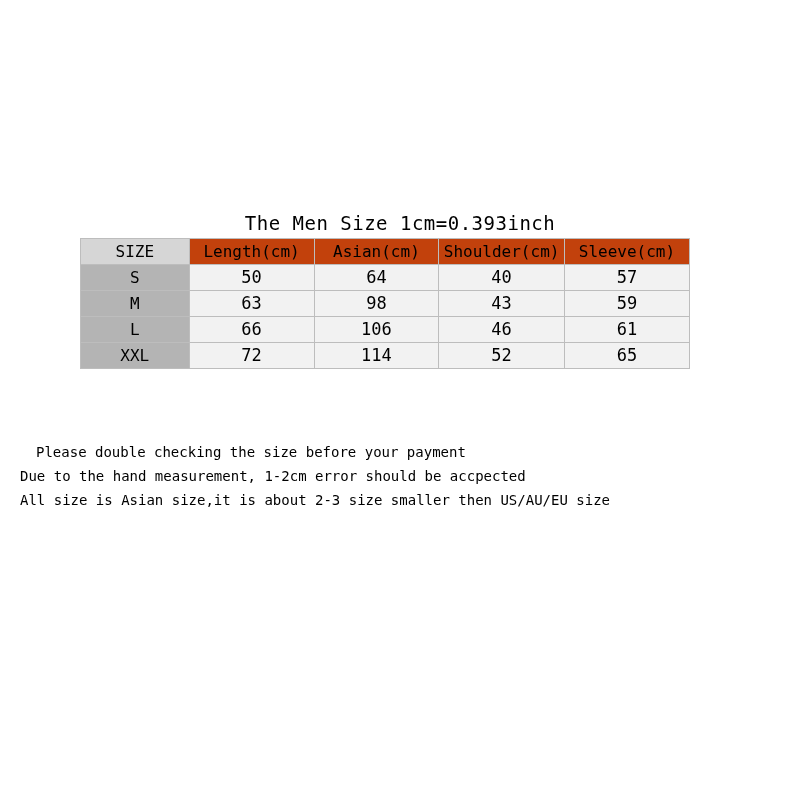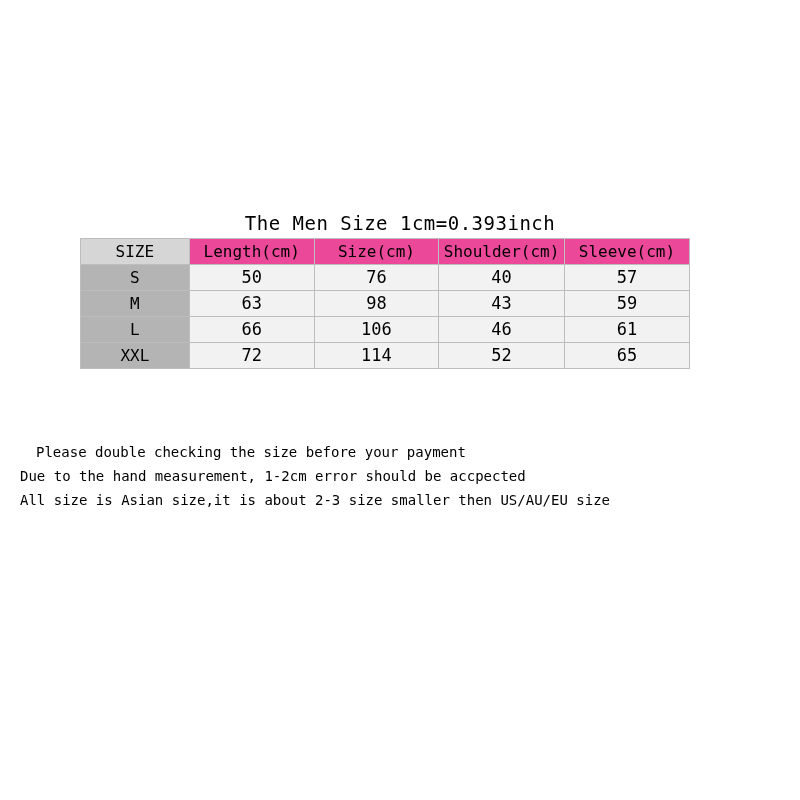--- a/index.html
+++ b/index.html
@@ -42,21 +42,21 @@
   }
   table.size-table td {
     border: 1px solid #bdbdbd;
     height: 25px;
     text-align: center;
     vertical-align: middle;
     padding: 0;
     line-height: 25px;
   }
   table.size-table tr.header-row td {
-    background: #ec4899;
+    background: #c2410c;
     font-size: 16px;
   }
   table.size-table td.size-cell {
     background: #b4b4b4;
     width: 110px;
     font-size: 16px;
   }
   table.size-table td.value-cell {
     background: #f2f2f2;
     width: 125px;
@@ -85,28 +85,28 @@
 
 <div class="sheet">
 
   <div class="title">The Men Size 1cm=0.393inch</div>
 
   <table class="size-table">
     <tbody>
       <tr class="header-row">
         <td class="size-cell">SIZE</td>
         <td class="value-cell">Length(cm)</td>
-        <td class="value-cell">Size(cm)</td>
+        <td class="value-cell">Asian(cm)</td>
         <td class="value-cell">Shoulder(cm)</td>
         <td class="value-cell">Sleeve(cm)</td>
       </tr>
       <tr>
         <td class="size-cell">S</td>
         <td class="value-cell">50</td>
-        <td class="value-cell">76</td>
+        <td class="value-cell">64</td>
         <td class="value-cell">40</td>
         <td class="value-cell">57</td>
       </tr>
       <tr>
         <td class="size-cell">M</td>
         <td class="value-cell">63</td>
         <td class="value-cell">98</td>
         <td class="value-cell">43</td>
         <td class="value-cell">59</td>
       </tr>

